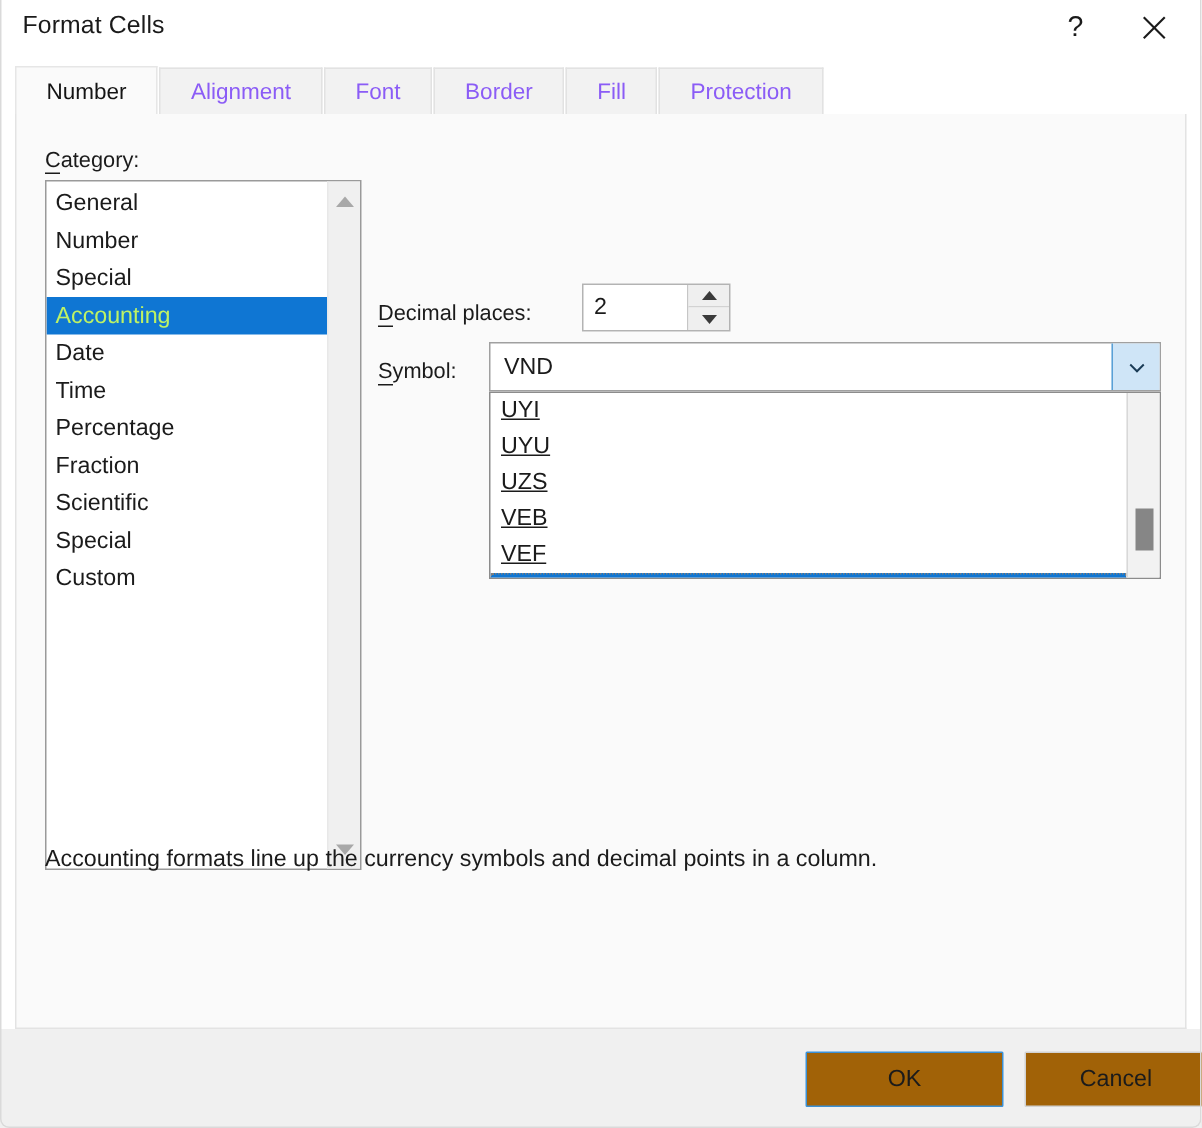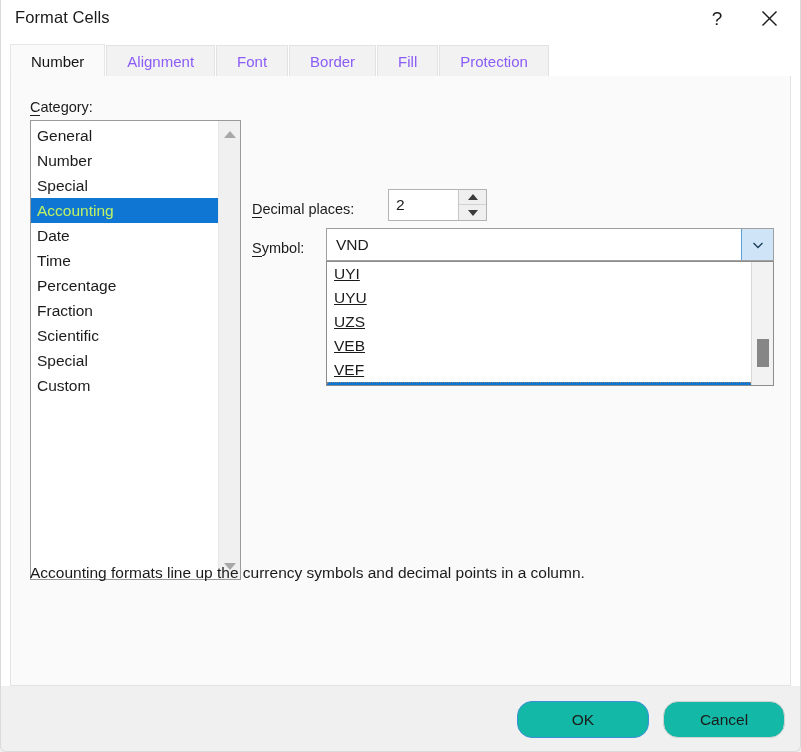--- a/index.html
+++ b/index.html
@@ -242,24 +242,25 @@
 
   
   #footer {
     position: absolute; left: 0; top: 686px;
     width: 801px; height: 66px;
     background: #f0f0f0;
   }
   .dlgbtn {
     position: absolute; top: 15px;
     height: 37px;
-    background: #14b8a6;
+    background: #a16207;
     display: flex; align-items: center; justify-content: center;
     font-size: 15.5px; color: #1b1b1b;
-    border-radius: 15px;
+    border-radius: 1px;
+    margin-left: 20px;
   }
   #ok-button {
     left: 517px; width: 132px;
     border: 1px solid #3a90d6;
   }
   #cancel-button {
     left: 663px; width: 122px;
     border: 1px solid #d2d2d2;
   }
 

